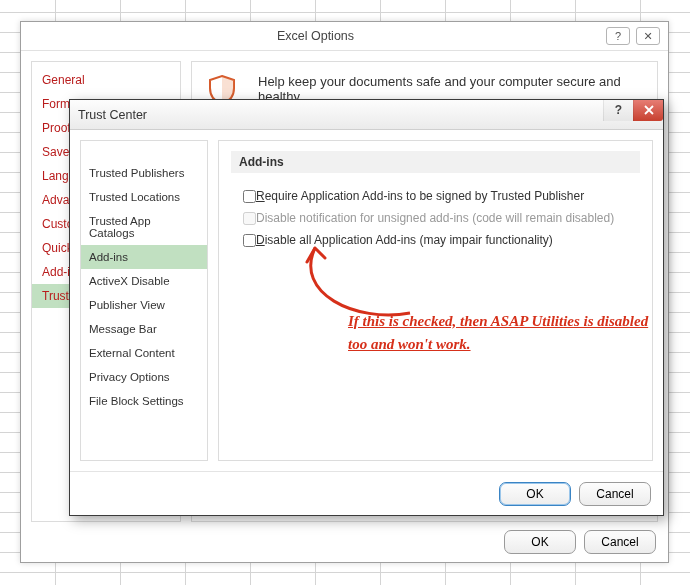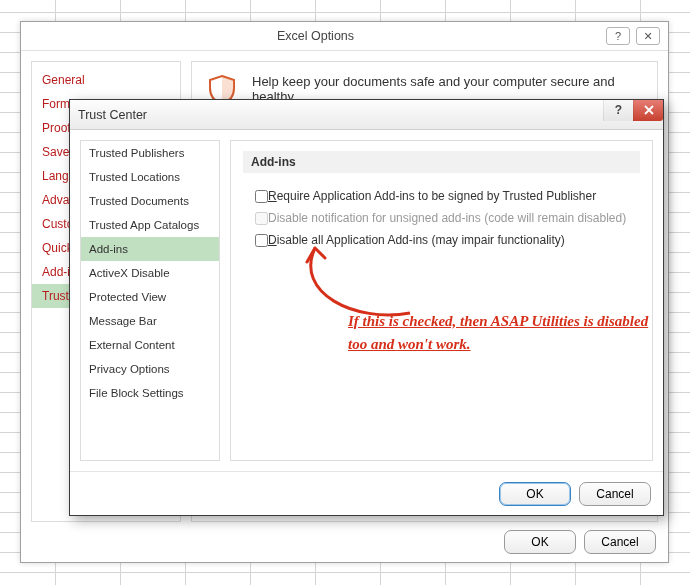--- a/index.html
+++ b/index.html
@@ -72,21 +72,21 @@
   }
   .eo-nav-item.selected {
     background: #c1e0c1;
   }
   .eo-content {
     flex: 1;
     border: 1px solid #dcdcdc;
     margin-left: 10px;
     padding: 12px 14px;
   }
-  .banner { display: flex; gap: 14px; align-items: flex-start; }
+  .banner { display: flex; gap: 20px; align-items: flex-start; }
   .banner .shield {
     width: 32px; height: 32px; flex: 0 0 32px;
   }
   .banner .msg { font-size: 13px; color: #333; }
 
   .eo-footer {
     height: 40px;
     display: flex; justify-content: flex-end; align-items: center;
     gap: 8px; padding: 0 12px;
   }
@@ -129,23 +129,23 @@
   }
   .tc-winbtn.close svg { display:block; }
 
   .tc-body {
     display: flex;
     height: calc(100% - 30px - 44px);
     padding: 10px;
     gap: 10px;
   }
   .tc-nav {
-    width: 140px;
-    border: 1px solid #dcdcdc;
-    padding: 0 0;
+    width: 128px;
+    border: 1px solid #dcdcdc;
+    padding: 20px 0;
   }
   .tc-nav-item {
     padding: 6px 8px;
     font-size: 11.5px;
     color: #333;
   }
   .tc-nav-item.selected { background: #c1e0c1; }
 
   .tc-content {
     flex: 1;
@@ -247,25 +247,24 @@
         <svg width="12" height="10" viewBox="0 0 12 10">
           <path d="M2 1 L10 9 M10 1 L2 9" stroke="#fff" stroke-width="1.8"></path>
         </svg>
       </div>
     </div>
   </div>
   <div class="tc-body">
     <div class="tc-nav">
       <div class="tc-nav-item">Trusted Publishers</div>
       <div class="tc-nav-item">Trusted Locations</div>
-      <div class="tc-nav-item">Trusted Documents</div>
       <div class="tc-nav-item">Trusted App Catalogs</div>
       <div class="tc-nav-item selected">Add-ins</div>
       <div class="tc-nav-item">ActiveX Disable</div>
-      <div class="tc-nav-item">Protected View</div>
+      <div class="tc-nav-item">Publisher View</div>
       <div class="tc-nav-item">Message Bar</div>
       <div class="tc-nav-item">External Content</div>
       <div class="tc-nav-item">Privacy Options</div>
       <div class="tc-nav-item">File Block Settings</div>
     </div>
     <div class="tc-content">
       <div class="section-header">Add-ins</div>
 
       <label class="check-row">
         <input type="checkbox" style="">

